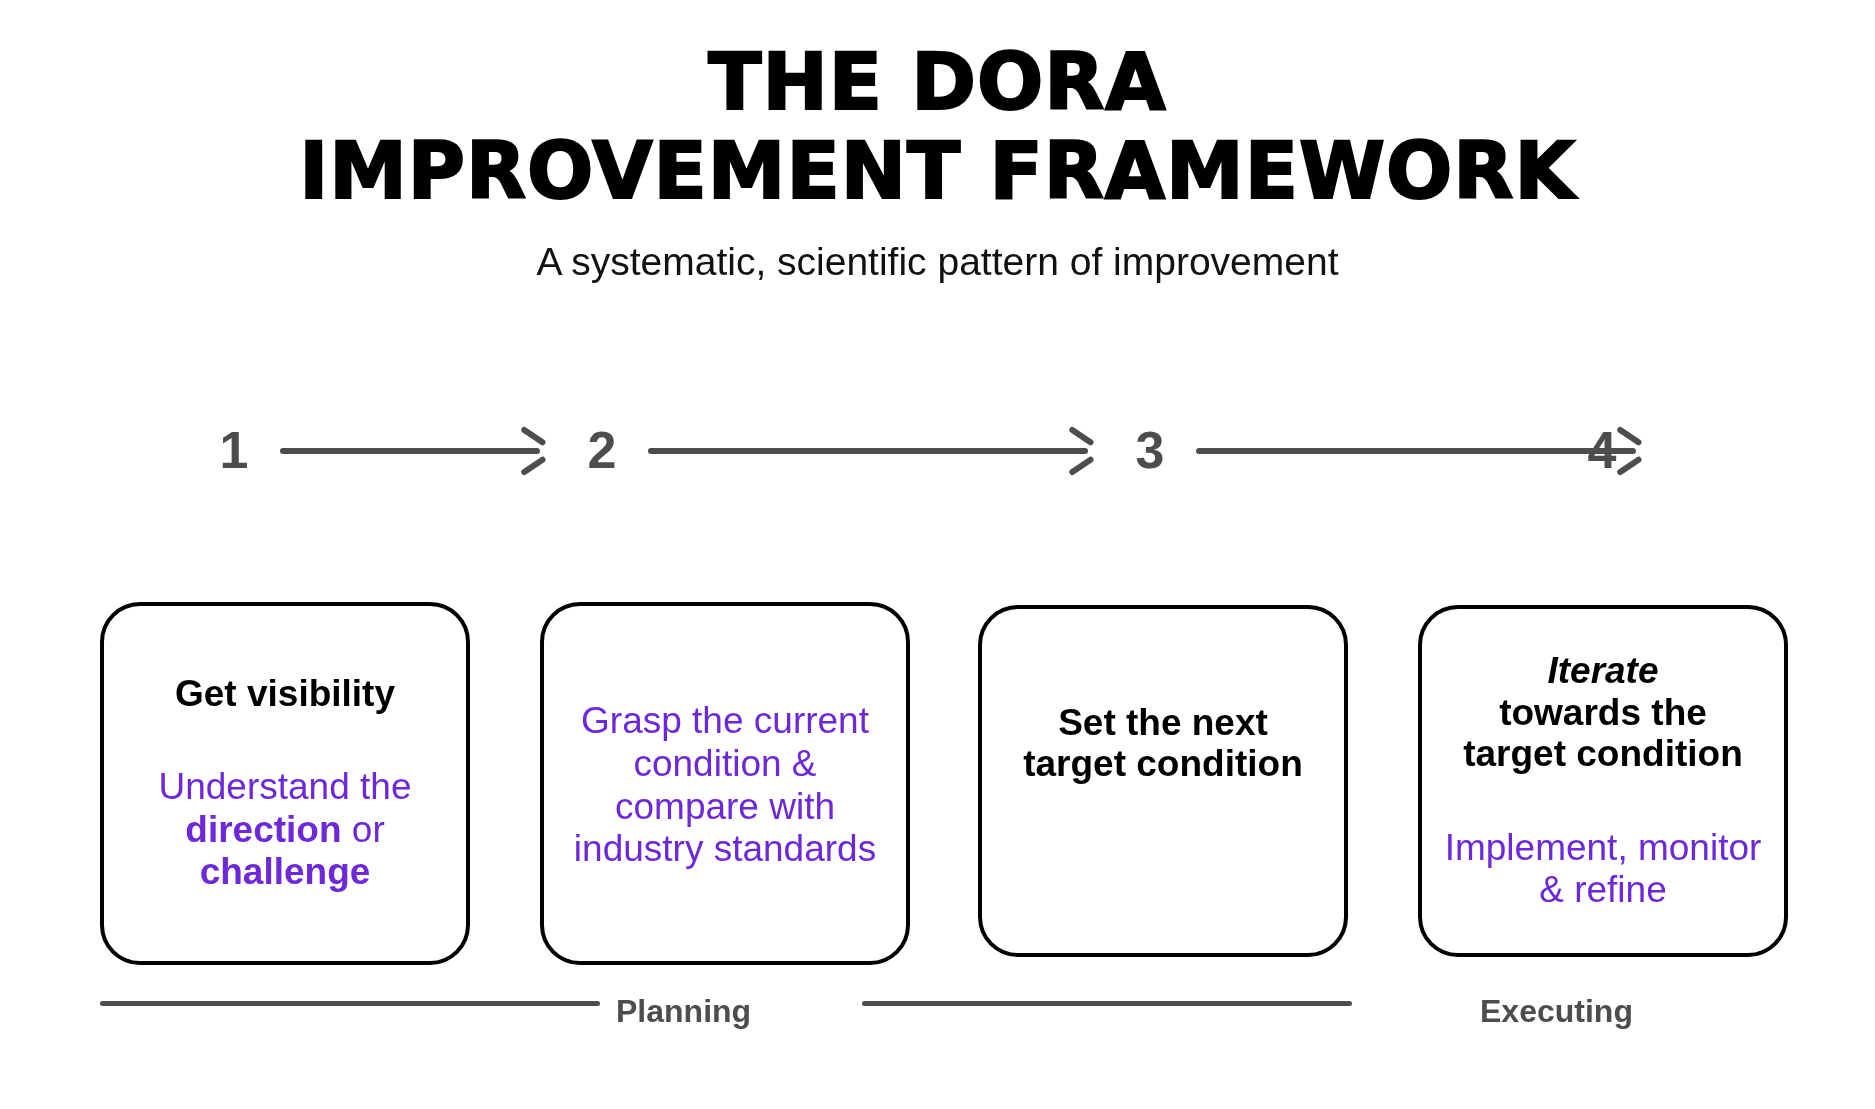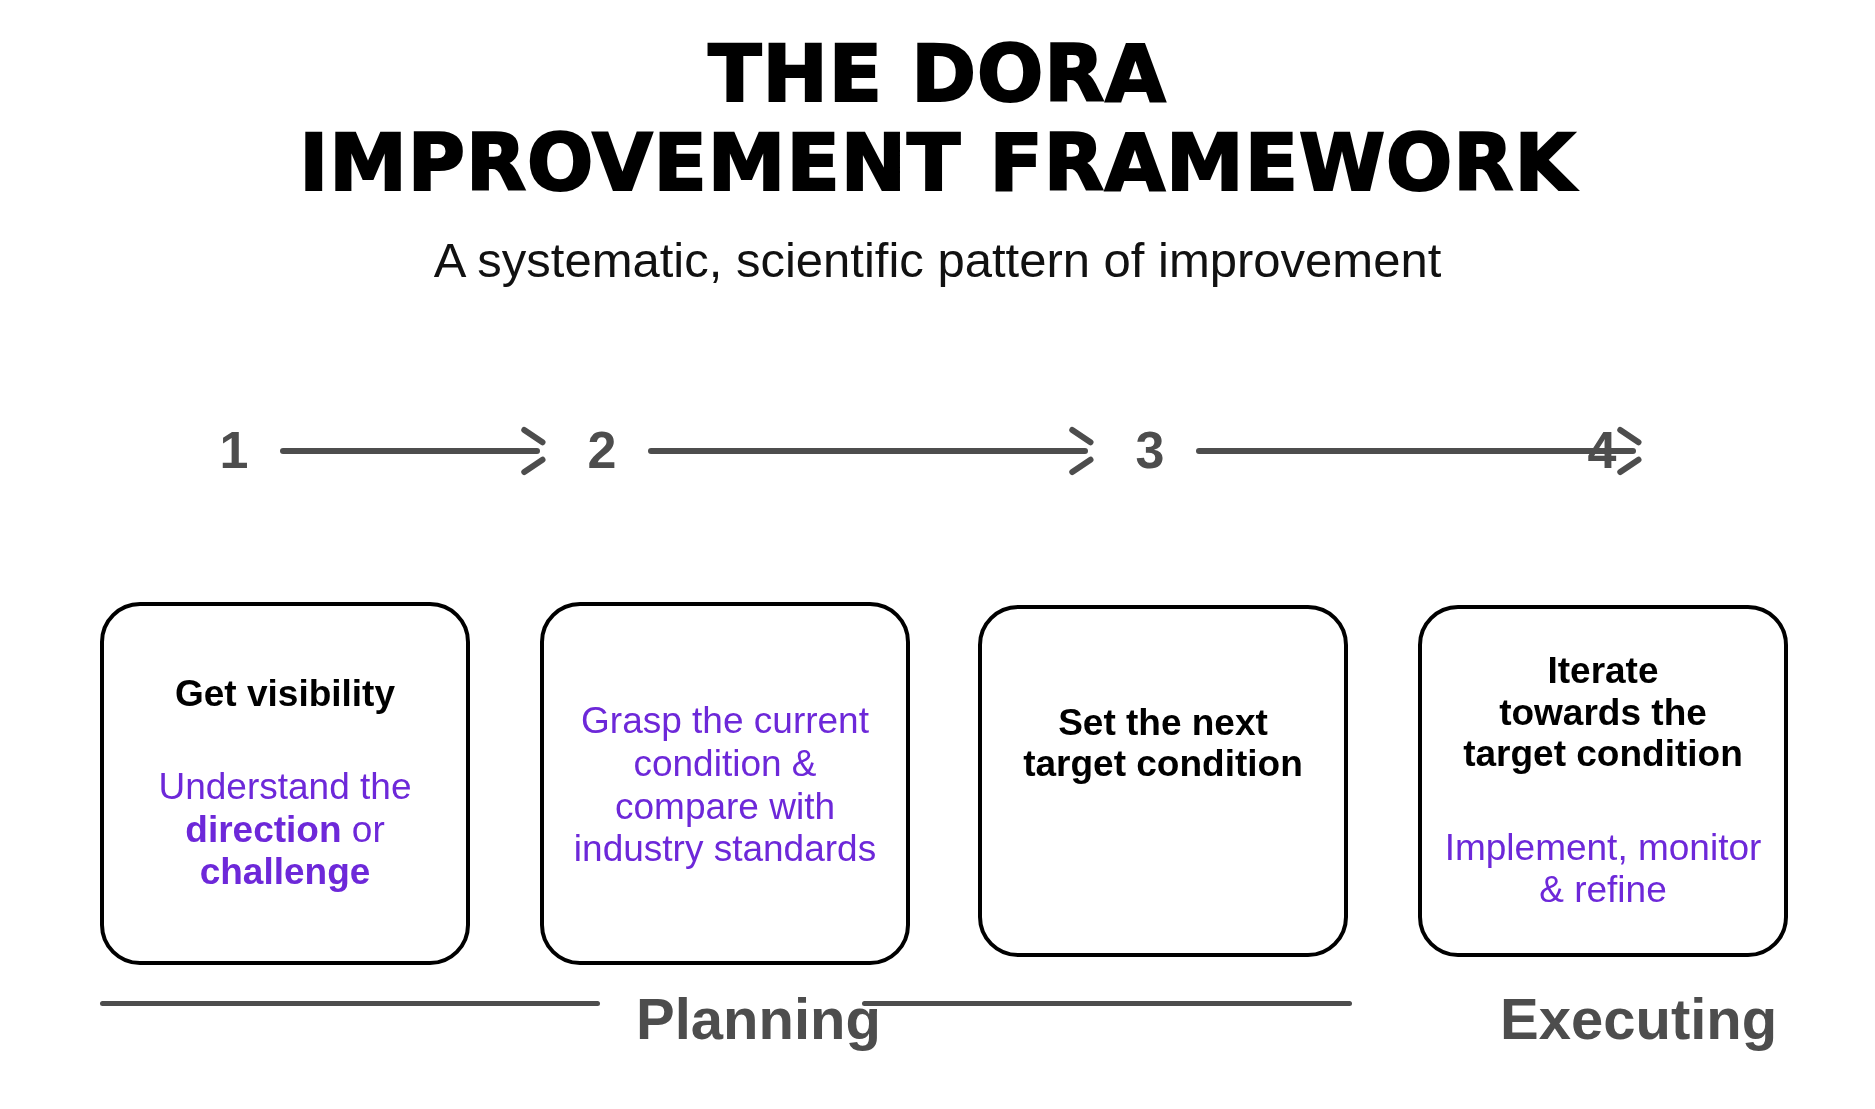--- a/index.html
+++ b/index.html
@@ -13,21 +13,21 @@
     font-family: "Liberation Sans", sans-serif;
     color: #000000;
     overflow: hidden;
     position: relative;
   }
 
   
   .header {
     position: absolute;
     left: 0;
-    top: 4px;
+    top: 12px;
     width: 1875px;
     text-align: center;
   }
   .title {
     margin: 0;
     padding-top: 26px;
     font-family: "DejaVu Sans", sans-serif;
     font-weight: bold;
     font-size: 78px;
     line-height: 1.14;
@@ -36,21 +36,21 @@
     text-transform: uppercase;
     -webkit-text-stroke: 2.2px #000;
   }
   .title-line { display: block; white-space: nowrap; }
 
   .subtitle {
     margin: 0;
     padding-top: 24px;
     font-family: "Liberation Sans", sans-serif;
     font-weight: 400;
-    font-size: 49px;
+    font-size: 39px;
     color: #111111;
     white-space: nowrap;
   }
 
   
   .steps-row {
     position: absolute;
     left: 100px;
     top: 415px;
     width: 1690px;
@@ -151,28 +151,27 @@
   }
   .phase-line {
     position: absolute;
     top: 33px;
     height: 5px;
     background: #4d4d4d;
     border-radius: 3px;
   }
   .phase-label {
     position: absolute;
-    top: 16px;
-    font-family: "Liberation Sans", sans-serif;
-    font-weight: bold;
-    font-size: 58px;
+    top: 8px;
+    font-family: "Liberation Sans", sans-serif;
+    font-weight: bold;
+    font-size: 32px;
     line-height: 70px;
     color: #4d4d4d;
     white-space: nowrap;
-    margin-left: 20px;
   }
 </style>
 </head>
 <body>
 
 <div class="header">
   <h1 class="title">
     <span class="title-line">THE DORA</span>
     <span class="title-line">IMPROVEMENT FRAMEWORK</span>
   </h1>
@@ -220,21 +219,21 @@
   <div class="card" style="left:978px; top:558px; width:370px; height:352px;gap:24px;">
     <div class="card-title">
       <span style="display:block;">Set the next</span>
       <span style="display:block;">target condition</span>
     </div>
     <div class="gap-lg"></div>
   </div>
 
   <div class="card" style="left:1418px; top:558px; width:370px; height:352px;">
     <div class="card-title">
-      <span style="display:block;">Iterate</span>
+      <span style="display:block;font-style:italic;">Iterate</span>
       <span style="display:block;">towards the</span>
       <span style="display:block;">target condition</span>
     </div>
     <div class="gap-lg"></div>
     <div class="card-body">Implement, monitor &amp; refine</div>
   </div>
 
 </div>
 
 <div class="phase-bar">

